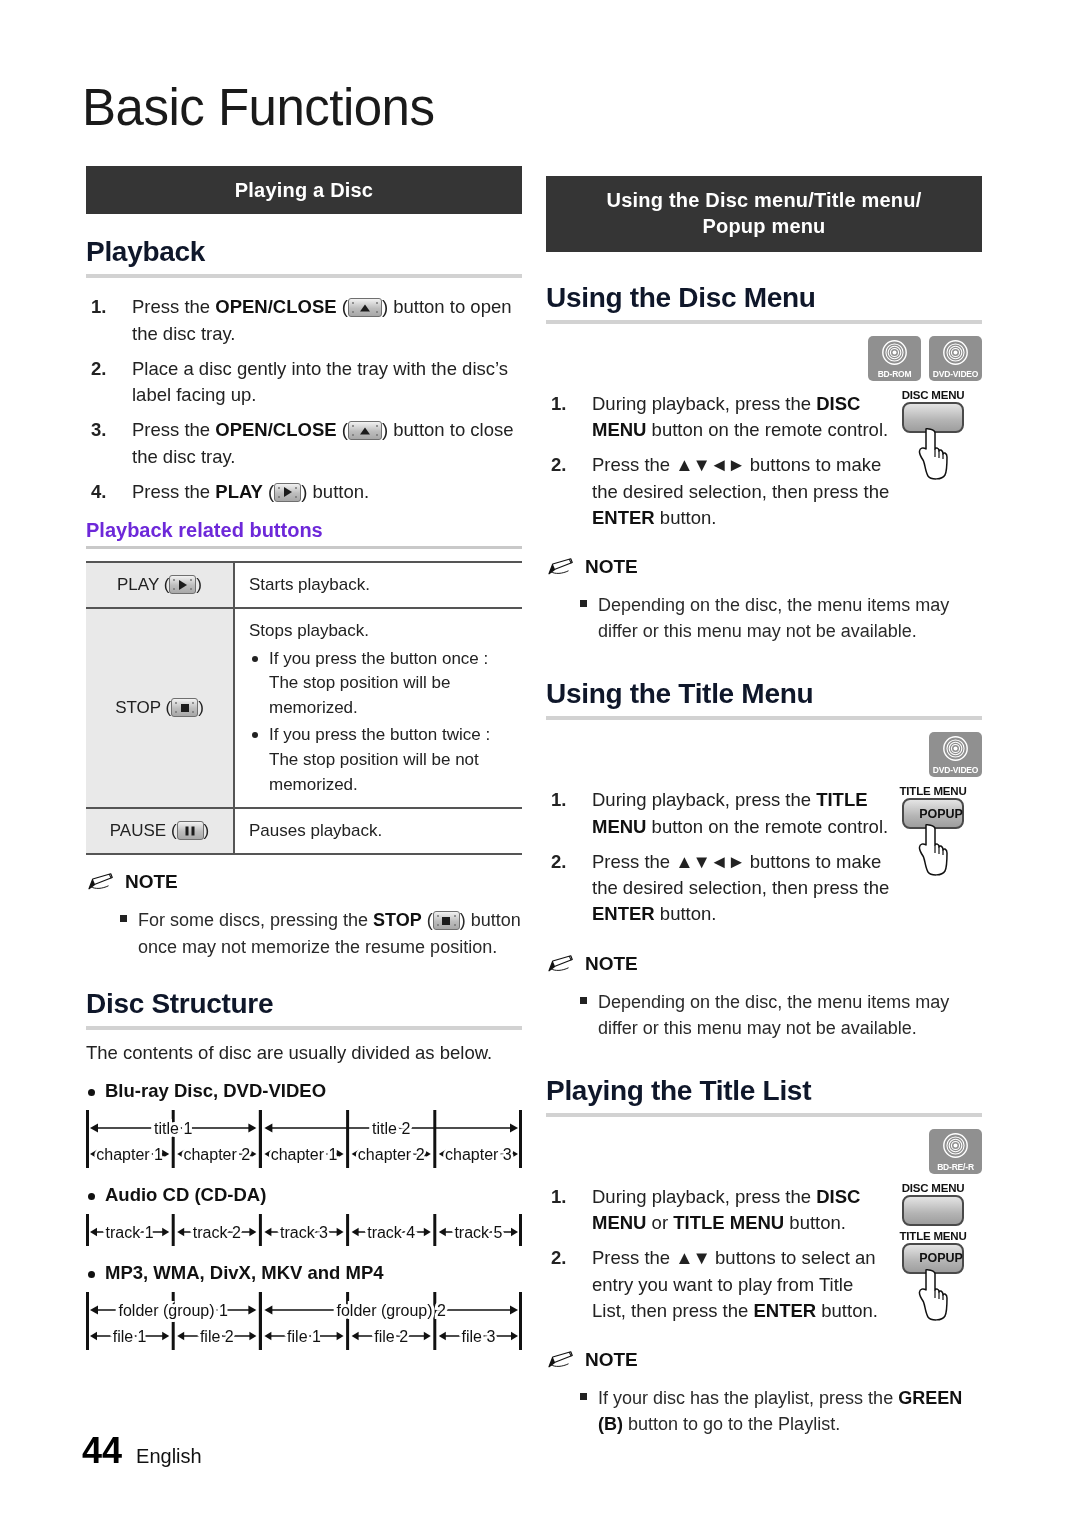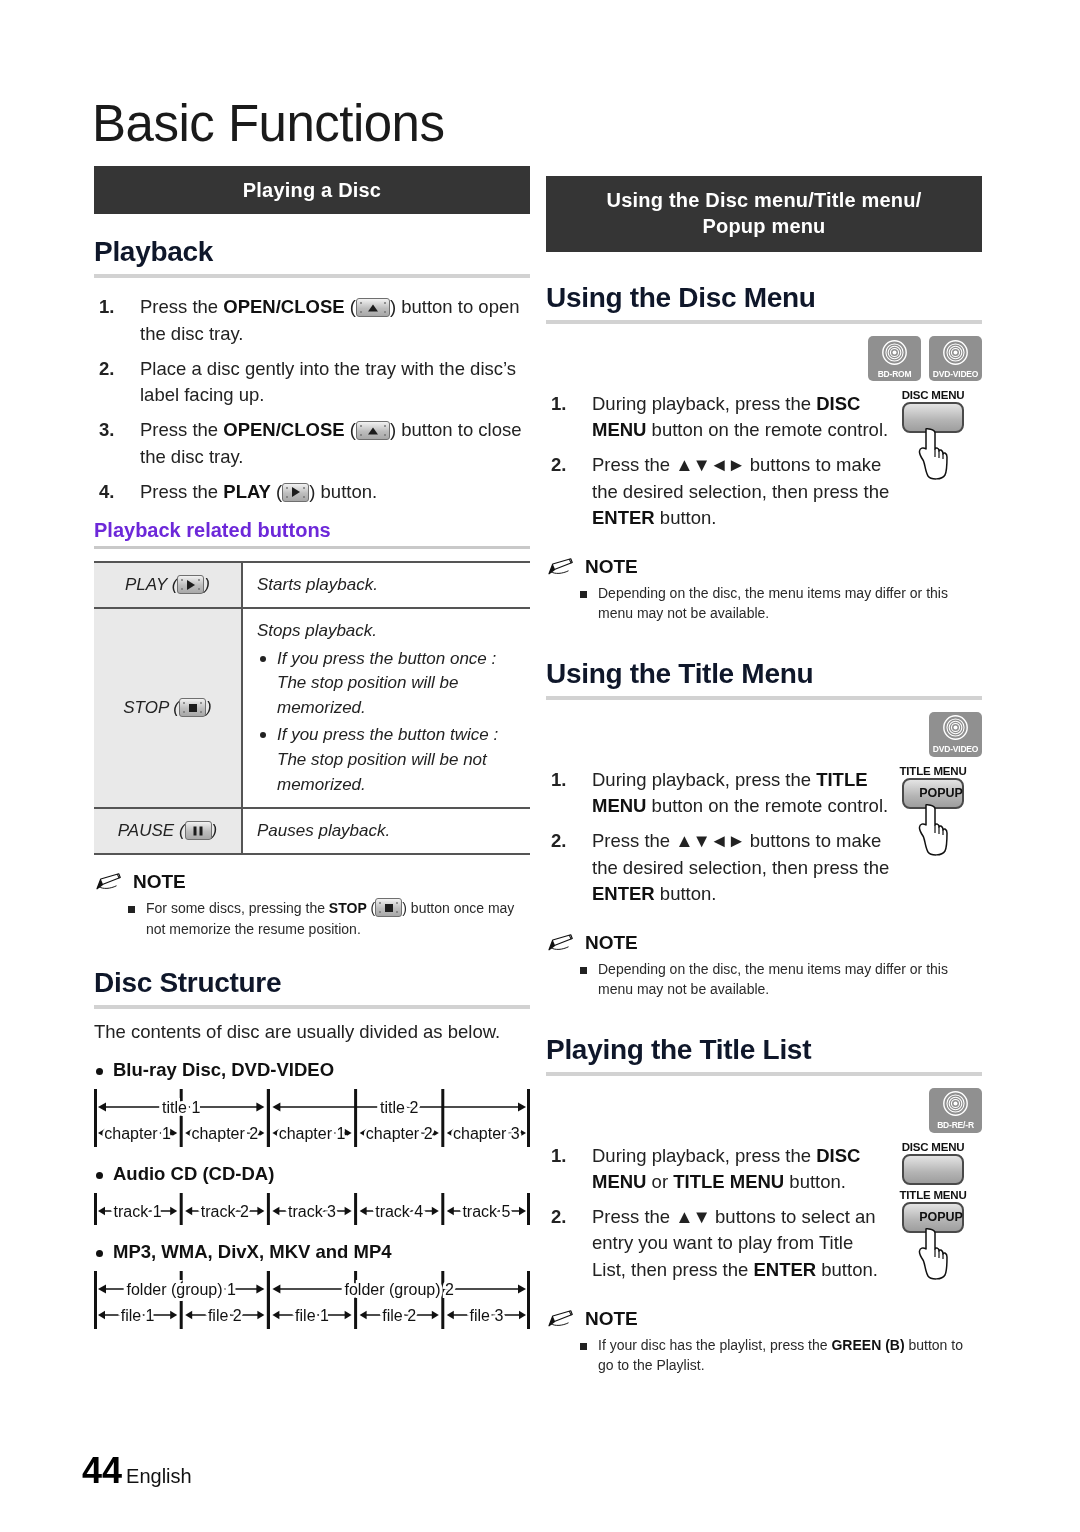--- a/index.html
+++ b/index.html
@@ -14,34 +14,33 @@
     position: relative;
     width: 1080px;
     height: 1532px;
     padding: 0;
     overflow: hidden;
   }
 
   
   .chapter-title {
     position: absolute;
-    left: 92px;
+    left: 82px;
     top: 78px;
     font-size: 51px;
     font-weight: 300;
     letter-spacing: -0.5px;
     color: #1a1a1a;
     font-family: "Liberation Sans", sans-serif;
-    margin-top: 16px;
   }
 
   
   .col-left {
     position: absolute;
-    left: 94px;
+    left: 86px;
     top: 166px;
     width: 436px;
   }
   .col-right {
     position: absolute;
     left: 546px;
     top: 176px;
     width: 436px;
   }
 
@@ -161,21 +160,20 @@
     border-collapse: collapse;
     margin-top: 12px;
     font-size: 17px;
   }
   table.btntable td {
     border-top: 2px solid #555;
     border-bottom: 2px solid #555;
     padding: 10px 8px;
     vertical-align: middle;
     color: #222;
-    font-style: italic;
   }
   table.btntable td.label {
     background: #e9e9e9;
     width: 148px;
     text-align: center;
     border-right: 2px solid #555;
     white-space: nowrap;
   }
   table.btntable td.desc { padding-left: 14px; line-height: 1.42; }
   table.btntable tr + tr td { border-top: none; }
@@ -200,24 +198,24 @@
     gap: 9px;
     font-weight: bold;
     font-size: 19px;
     color: #111;
   }
   .pencil-icon { width: 30px; height: 22px; flex: 0 0 auto; }
   ul.note-items { list-style: none; margin-top: 5px; }
   ul.note-items li {
     position: relative;
     padding-left: 52px;
-    font-size: 14px;
+    font-size: 18px;
     line-height: 1.45;
     color: #2a2a2a;
-    margin-top: 5px;
+    margin-top: 14px;
   }
   ul.note-items li:before {
     content: "";
     position: absolute; left: 34px; top: 8px;
     width: 7px; height: 7px; background: #222;
   }
 
   
   .para { font-size: 18.5px; line-height: 1.4; color: #222; margin-top: 10px; }
   .bullet-head {
@@ -265,24 +263,24 @@
     display: flex; align-items: center; justify-content: center;
     font-size: 12.5px; font-weight: bold; color: #111; padding-left: 16px;
   }
   .hand-svg { display: block; margin: -6px auto 0; }
   .steps-narrow li { padding-right: 0; }
 
   
   .footer {
     position: absolute;
     left: 82px;
-    bottom: 40px;
+    bottom: 60px;
     display: flex;
     align-items: baseline;
-    gap: 4px;
+    gap: 14px;
   }
   .footer .pg { font-size: 36px; font-weight: bold; color: #000; }
   .footer .lang { font-size: 20px; color: #111; }
   .arrows { letter-spacing: -1px; }
 </style>
 </head>
 <body>
 
 <div class="page">
 

